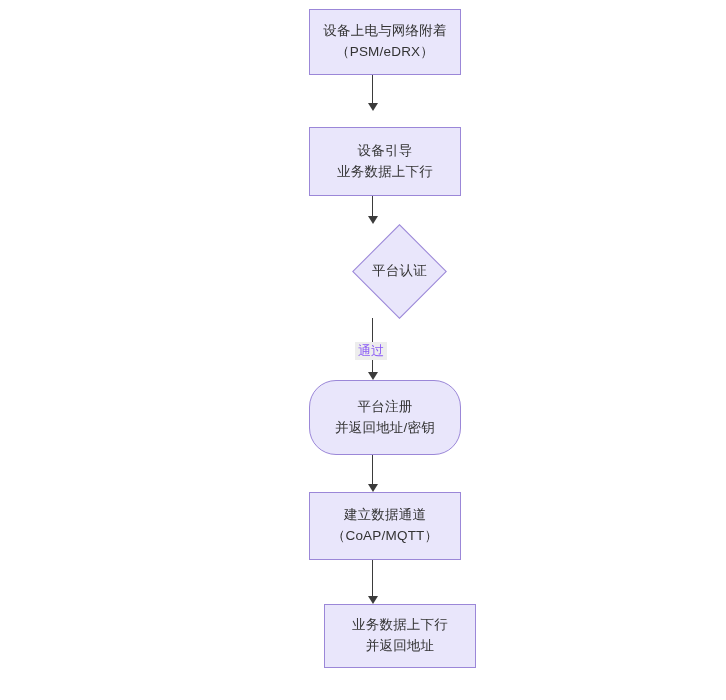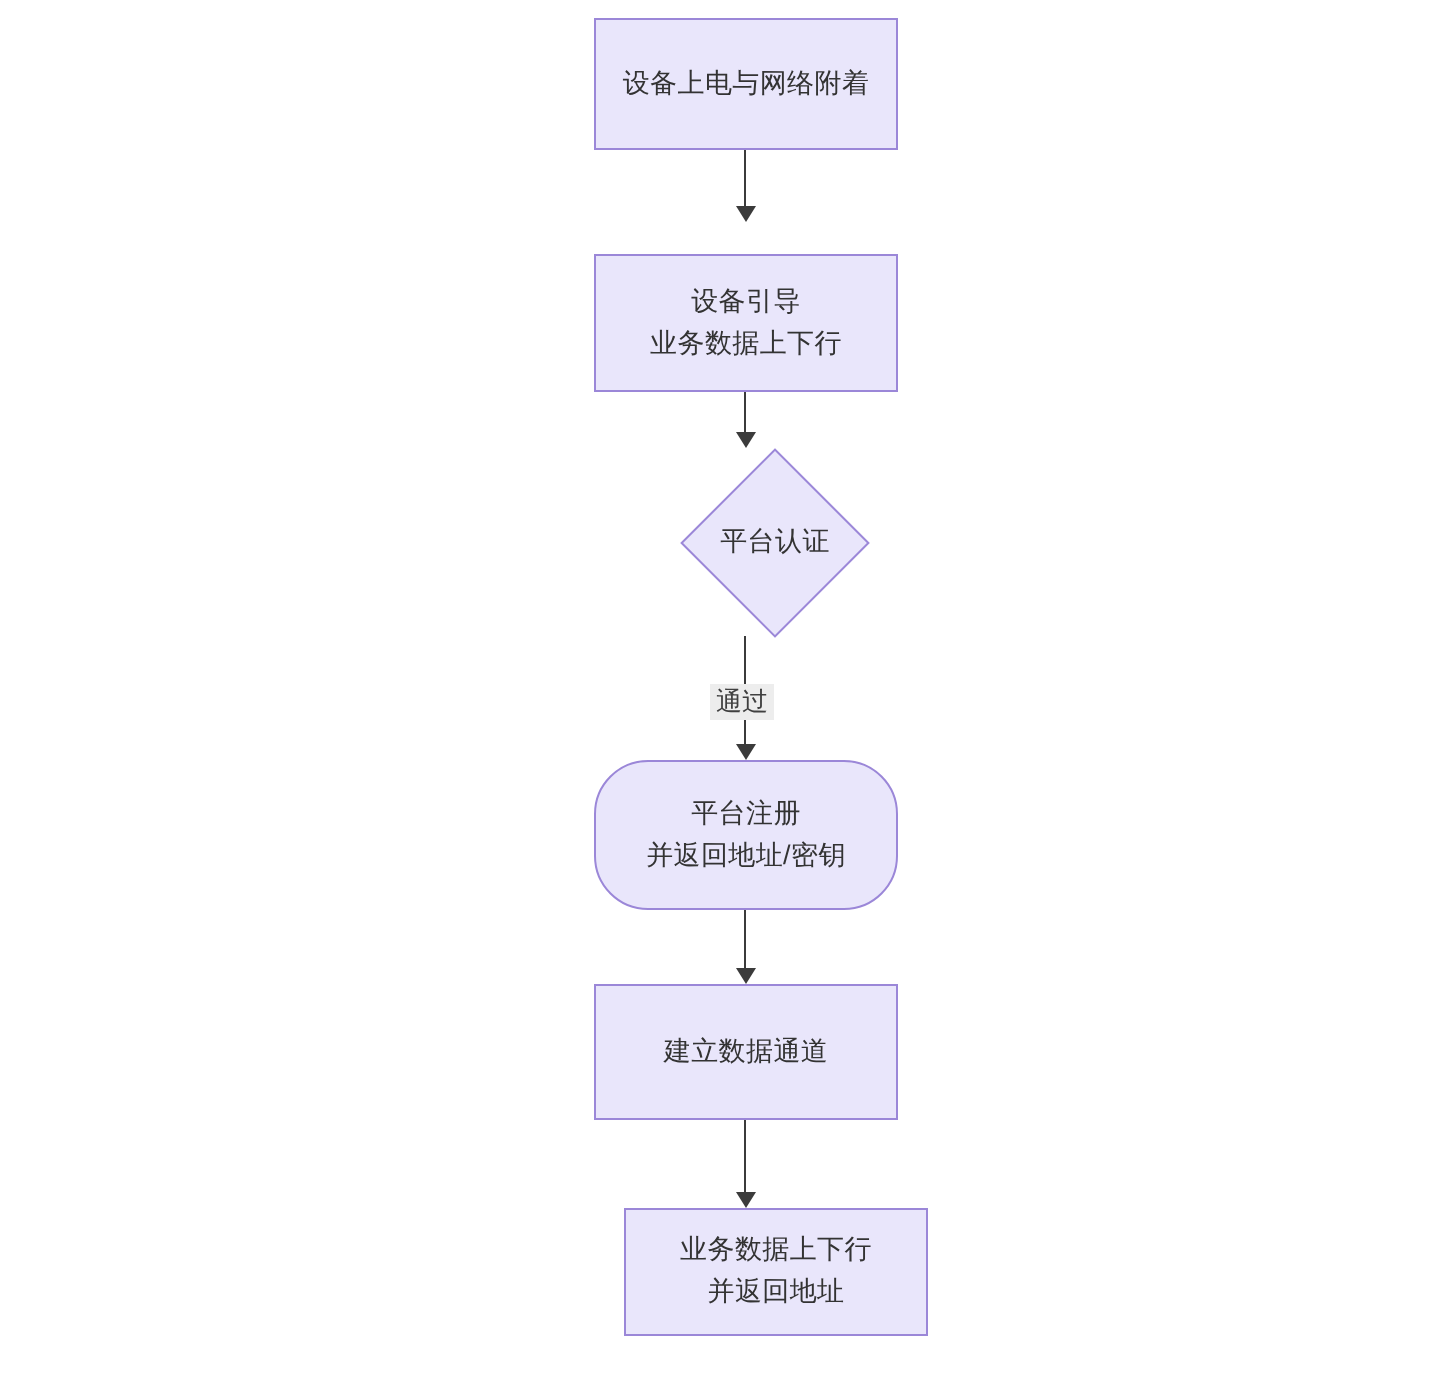--- a/index.html
+++ b/index.html
@@ -30,20 +30,21 @@
     display: flex;
     flex-direction: column;
     align-items: center;
     justify-content: center;
     text-align: center;
     color: #333333;
     font-size: 13.5px;
     line-height: 1.55;
     letter-spacing: 0.2px;
     z-index: 3;
+    margin-left: 12px;
   }
 
   .node-rect {
     background: #E9E6FB;
     border: 1.4px solid #9B87D8;
   }
 
   
   .node-diamond {
     background: transparent;
@@ -88,21 +89,21 @@
     border-left: 5px solid transparent;
     border-right: 5px solid transparent;
     border-top: 8px solid #3B3B3B;
     left: -4.35px;
   }
 
   
   .edge-label {
     position: absolute;
     background: #EDEDED;
-    color: #404040;
+    color: #8b5cf6;
     font-size: 13px;
     line-height: 1.25;
     padding: 1px 3px;
     white-space: nowrap;
     z-index: 4;
   }
 </style>
 </head>
 <body>
 
@@ -130,39 +131,41 @@
 
   <div class="conn" style="left:372px; top:560px; width:2px; height:44px;">
     <div class="conn-line" style="height:36px;"></div>
     <div class="arrow-head" style="top:36px;"></div>
   </div>
 
   <div class="edge-label" style="left:355px; top:342px;">通过</div>
 
   <div class="node node-rect" style="left:297px; top:9px; width:152px; height:66px;">
     <span class="node-line">设备上电与网络附着</span>
+    <span class="node-line">（PSM/eDRX）</span>
   </div>
 
   <div class="node node-rect" style="left:297px; top:127px; width:152px; height:69px;">
     <span class="node-line">设备引导</span>
     <span class="node-line">业务数据上下行</span>
   </div>
 
   <div class="node node-diamond" style="left:340px; top:224px; width:95px; height:95px;">
     <span class="diamond-shape"></span>
     <span class="node-line diamond-label">平台认证</span>
   </div>
 
   <div class="node node-rect" style="left:297px; top:380px; width:152px; height:75px;border-radius:27px;">
     <span class="node-line">平台注册</span>
     <span class="node-line">并返回地址/密钥</span>
   </div>
 
   <div class="node node-rect" style="left:297px; top:492px; width:152px; height:68px;">
     <span class="node-line">建立数据通道</span>
+    <span class="node-line">（CoAP/MQTT）</span>
   </div>
 
   <div class="node node-rect" style="left:312px; top:604px; width:152px; height:64px;">
     <span class="node-line">业务数据上下行</span>
     <span class="node-line">并返回地址</span>
   </div>
 
 </div>
 
 </body></html>

